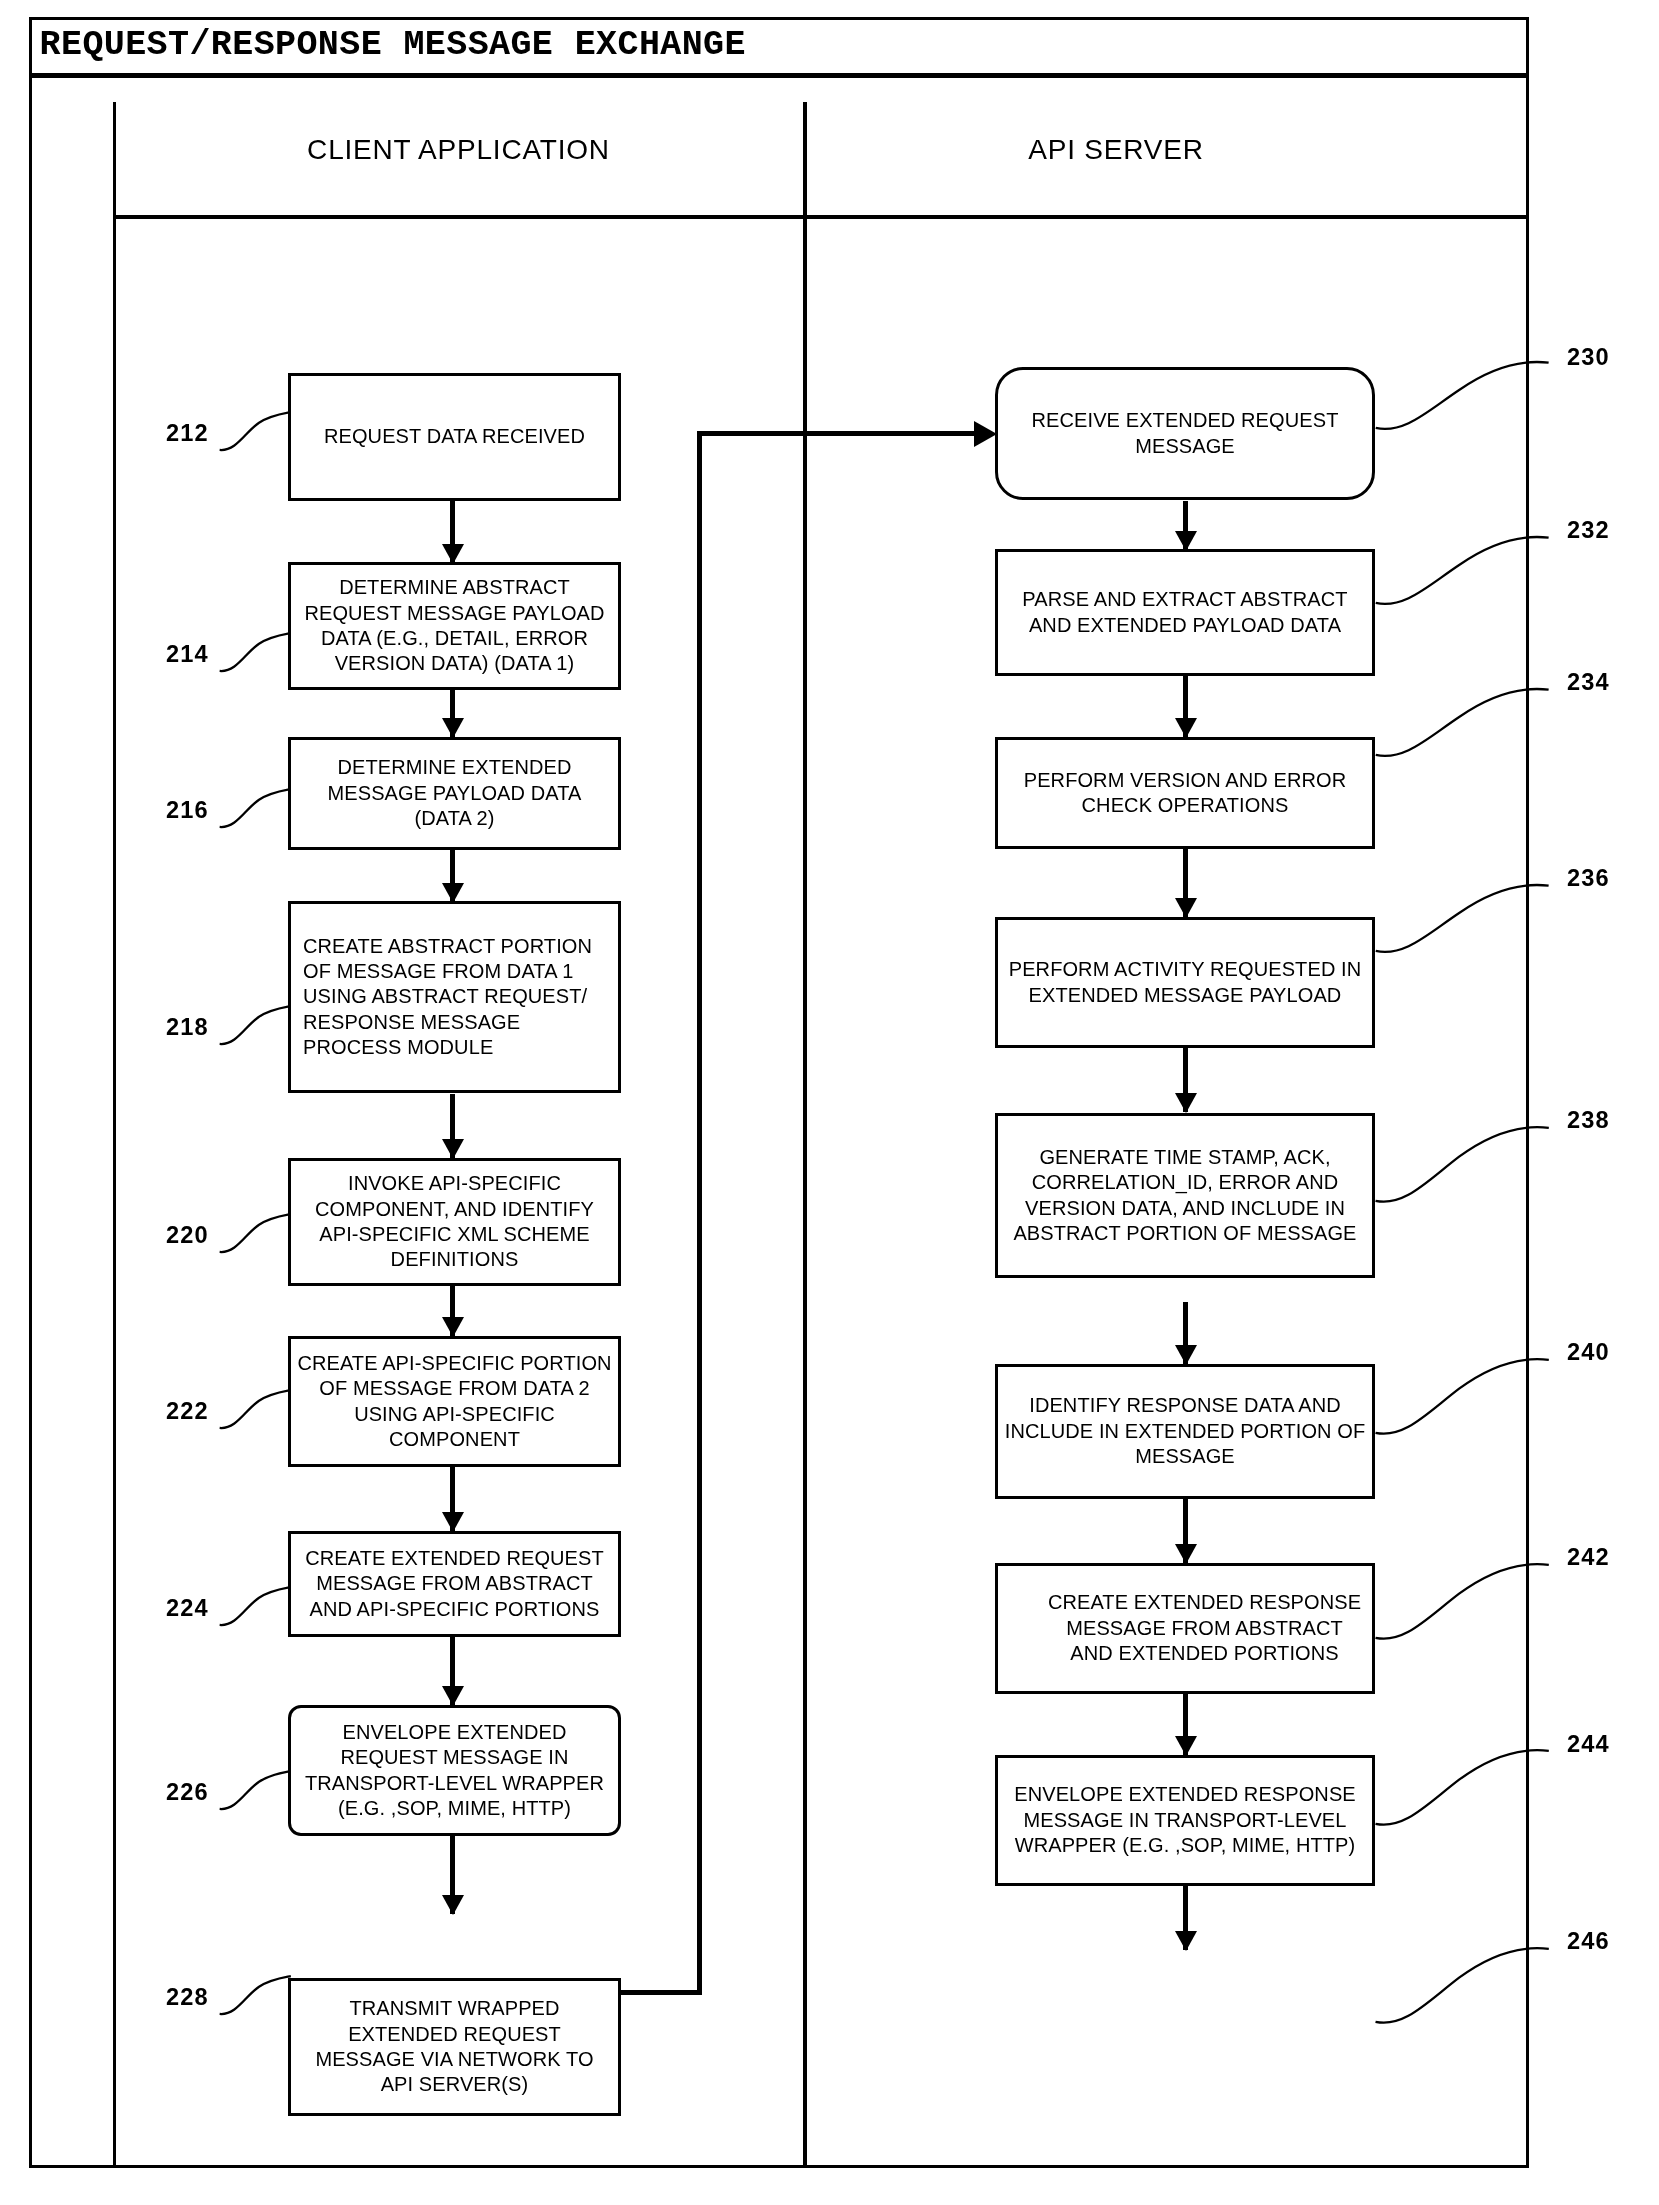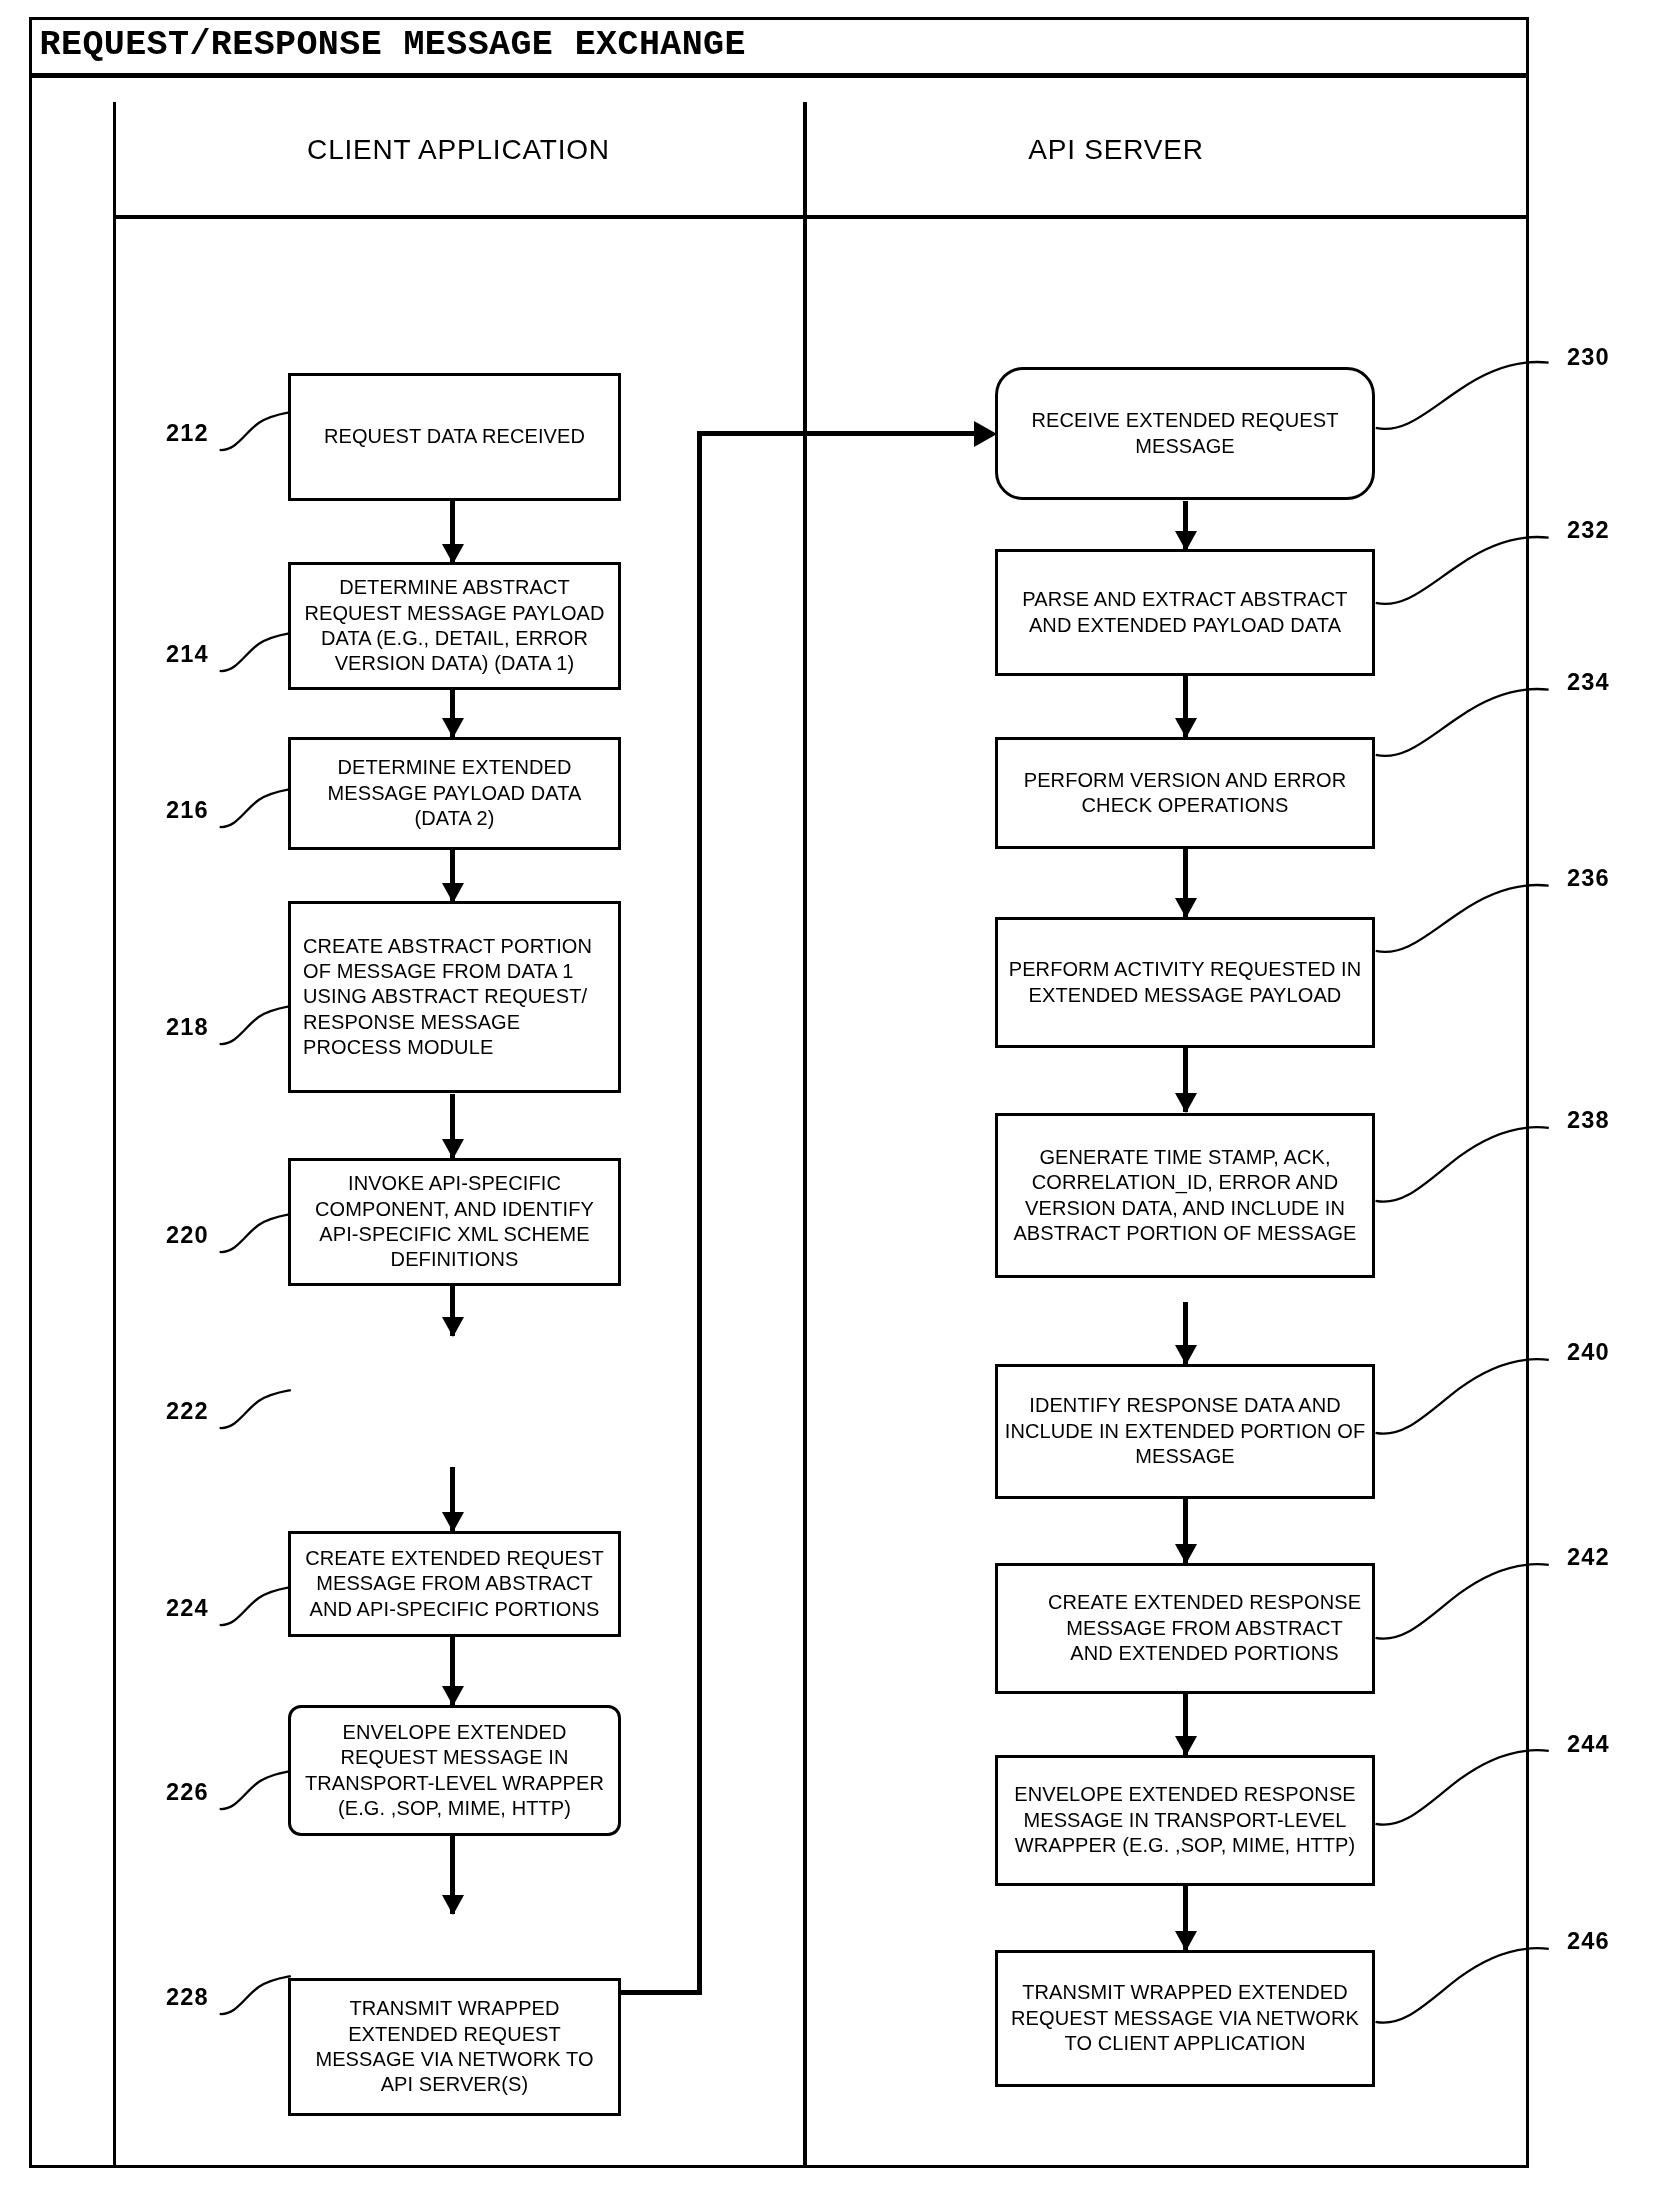--- a/index.html
+++ b/index.html
@@ -182,20 +182,23 @@
   <div class="pbox" style="left:288px; top:901px; width:333px; height:192px; padding-left:12px; padding-right:7.6px;">
     <span style="text-align:left;">CREATE ABSTRACT PORTION OF MESSAGE FROM DATA 1 USING ABSTRACT REQUEST/ RESPONSE MESSAGE PROCESS MODULE</span>
   </div>
   <div class="arrow" style="left:450px; top:1094px; height:64px;"></div>
 
   <div class="pbox" style="left:288px; top:1158px; width:333px; height:128px;">
     <span>INVOKE API-SPECIFIC COMPONENT, AND IDENTIFY API-SPECIFIC XML SCHEME DEFINITIONS</span>
   </div>
   <div class="arrow" style="left:450px; top:1286px; height:50px;"></div>
 
+  <div class="pbox" style="left:288px; top:1336px; width:333px; height:131px;">
+    <span>CREATE API-SPECIFIC PORTION OF MESSAGE FROM DATA 2 USING API-SPECIFIC COMPONENT</span>
+  </div>
   <div class="arrow" style="left:450px; top:1467px; height:64px;"></div>
 
   <div class="pbox" style="left:288px; top:1531px; width:333px; height:106px;">
     <span>CREATE EXTENDED REQUEST MESSAGE FROM ABSTRACT AND API-SPECIFIC PORTIONS</span>
   </div>
   <div class="arrow" style="left:450px; top:1637px; height:68px;"></div>
 
   <div class="pbox" style="left:288px; top:1705px; width:333px; height:131px;border-radius:13px;">
     <span>ENVELOPE EXTENDED REQUEST MESSAGE IN TRANSPORT-LEVEL WRAPPER (E.G. ,SOP, MIME, HTTP)</span>
   </div>
@@ -238,23 +241,20 @@
   <div class="pbox" style="left:995px; top:1563px; width:380px; height:131px;padding-left:45px;">
     <span>CREATE EXTENDED RESPONSE  MESSAGE FROM ABSTRACT AND EXTENDED PORTIONS</span>
   </div>
   <div class="arrow" style="left:1183px; top:1694px; height:61px;"></div>
 
   <div class="pbox" style="left:995px; top:1755px; width:380px; height:131px;">
     <span>ENVELOPE EXTENDED RESPONSE MESSAGE IN TRANSPORT-LEVEL WRAPPER (E.G. ,SOP, MIME, HTTP)</span>
   </div>
   <div class="arrow" style="left:1183px; top:1886px; height:64px;"></div>
 
-  <div class="pbox" style="left:995px; top:1950px; width:380px; height:137px;">
-    <span>TRANSMIT WRAPPED EXTENDED REQUEST MESSAGE VIA NETWORK TO CLIENT APPLICATION</span>
-  </div>
 
   <div class="conn-seg" style="left:697px; top:431px; width:4.6px; height:1563px;"></div>
   <div class="conn-seg" style="left:621px; top:1990px; width:81px; height:4.6px;"></div>
   <div class="conn-seg" style="left:697px; top:431px; width:281px; height:4.6px;"></div>
   <div class="conn-head" style="left:974px; top:421px;"></div>
 
   <div class="ref" style="left:166px; top:420px;">212</div>
   <svg class="leader" style="left:218px; top:403px;" width="76" height="53" viewBox="0 0 100 70">
       <path d="M2 62 C 24 64, 36 38, 54 26 C 70 16, 86 14, 96 12"></path>
     </svg>

